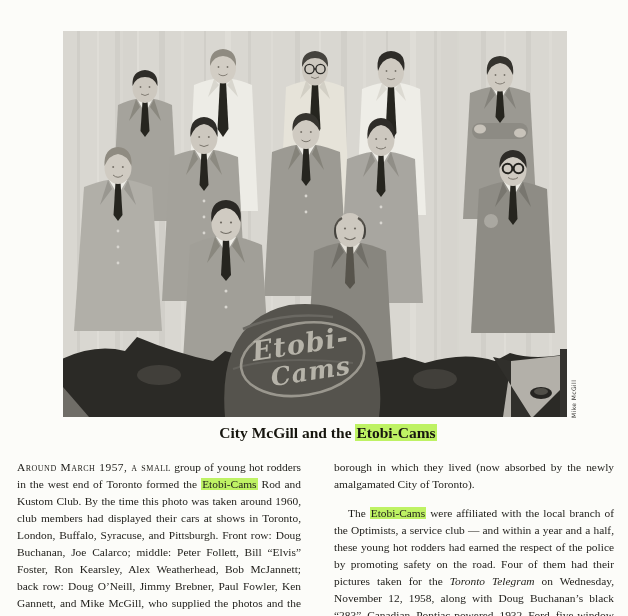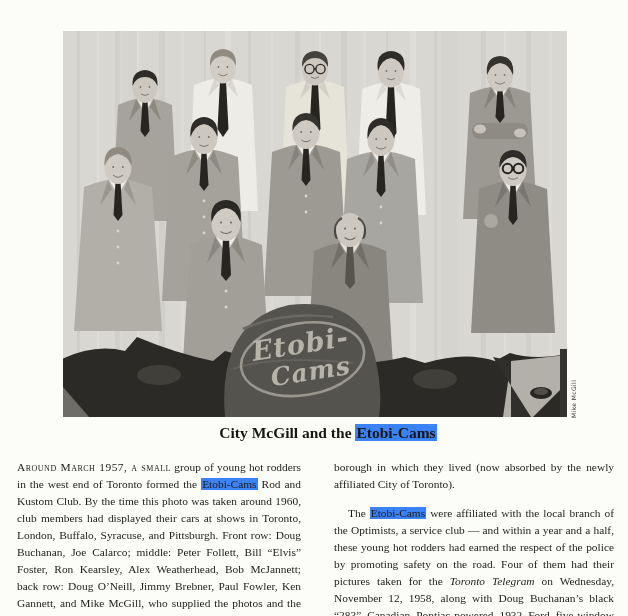--- a/index.html
+++ b/index.html
@@ -25,21 +25,21 @@
   }
   .columns{
     position:absolute;top:447px;left:0;right:0;color:#1d1c18;
     font-size:11.4px;line-height:17px;
   }
   .col{position:absolute;top:0;text-align:justify;}
   .col-left{left:5px;width:308px;}
   .col-right{left:322px;width:304px;}
   .col p{margin:12px;font-family:Liberation Serif, serif;}
   .col p.indent{text-indent:14px;}
-  .hl{background:#3b82f6;padding:0 1px;}
+  .hl{background:#bef264;padding:0 1px;}
   .i{font-style:italic;}
   .sc{font-variant:small-caps;letter-spacing:.5px;}
 </style>
 </head>
 <body>
 
 <div class="page">
 
   <div class="photo-frame">
     <svg width="504" height="386" viewBox="0 0 504 386" xmlns="http://www.w3.org/2000/svg">
@@ -301,18 +301,18 @@
 
   <div class="photo-credit">Mike McGill</div>
 
   <div class="caption"><span>City McGill and the </span><span class="hl">Etobi-Cams</span></div>
 
   <div class="columns">
     <div class="col col-left">
       <p><span class="sc">Around March 1957, a small</span><span> group of young hot rodders in the west end of Toronto formed the </span><span class="hl">Etobi-Cams</span><span> Rod and Kustom Club. By the time this photo was taken around 1960, club members had displayed their cars at shows in Toronto, London, Buffalo, Syracuse, and Pittsburgh. Front row: Doug Buchanan, Joe Calarco; middle: Peter Follett, Bill “Elvis” Foster, Ron Kearsley, Alex Weatherhead, Bob McJannett; back row: Doug O’Neill, Jimmy Brebner, Paul Fowler, Ken Gannett, and Mike McGill, who supplied the photos and the stories behind them. Their club name was derived from Etobicoke, the Metro Toronto</span></p>
     </div>
     <div class="col col-right">
-      <p><span>borough in which they lived (now absorbed by the newly affiliated City of Toronto).</span></p>
+      <p><span>borough in which they lived (now absorbed by the newly amalgamated City of Toronto).</span></p>
       <p class="indent"><span>The </span><span class="hl">Etobi-Cams</span><span> were affiliated with the local branch of the Optimists, a service club — and within a year and a half, these young hot rodders had earned the respect of the police by promoting safety on the road. Four of them had their pictures taken for the </span><span class="i">Toronto Telegram</span><span> on Wednesday, November 12, 1958, along with Doug Buchanan’s black “283” Canadian Pontiac-powered 1932 Ford five-window coupe. The Pontiac engine was installed under very unusual circumstances. Read on ...</span></p>
     </div>
   </div>
 
 </div>
 
 </body></html>

